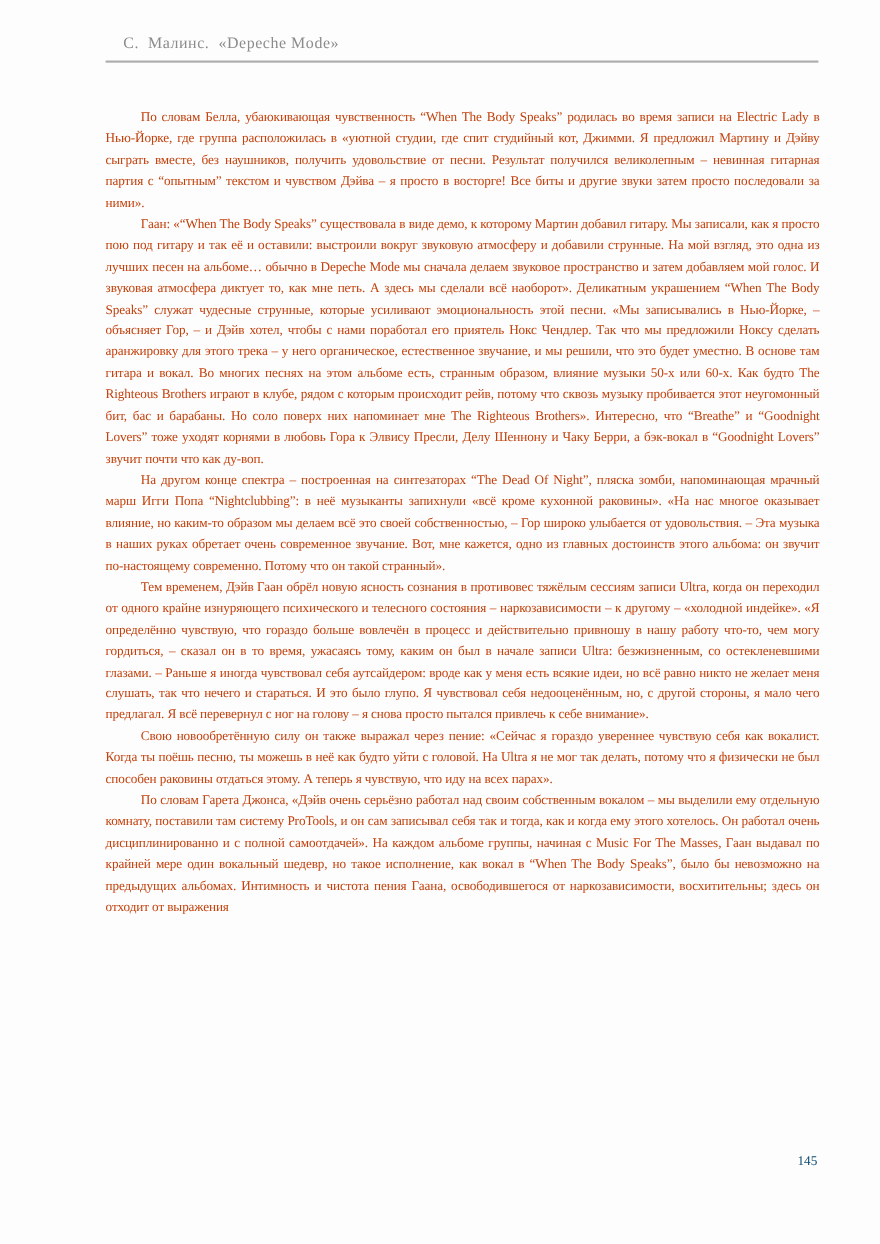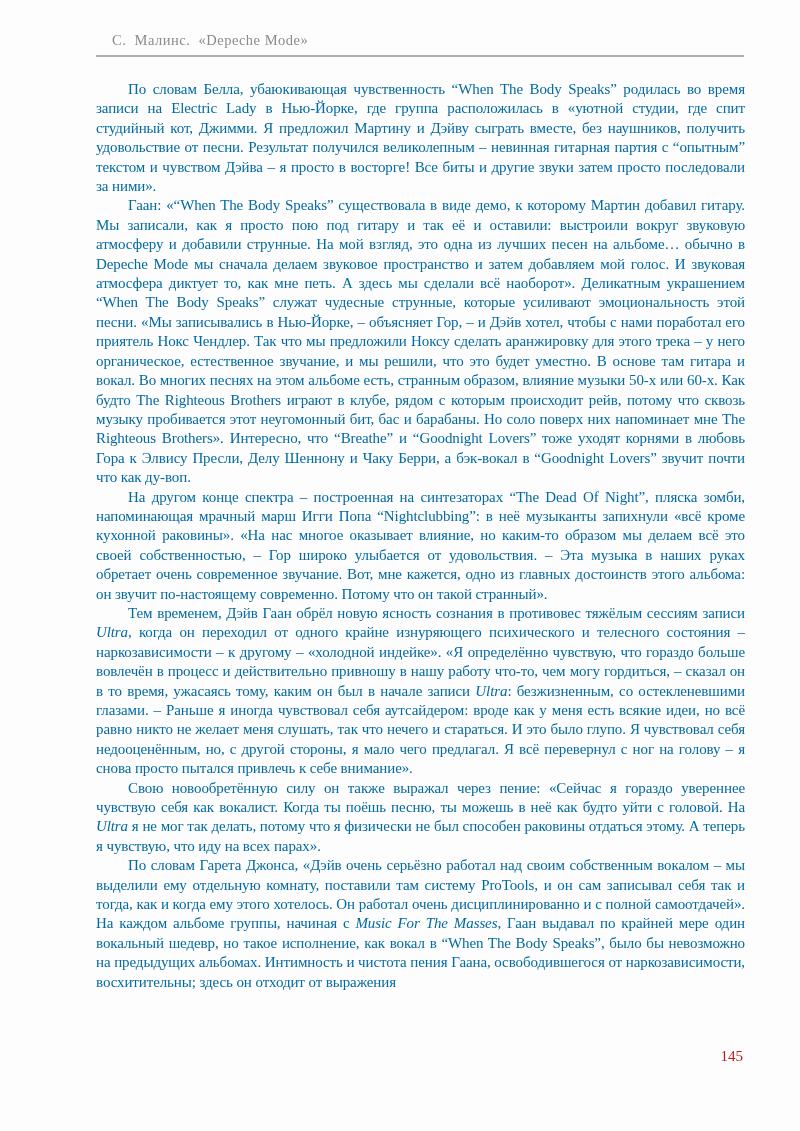--- a/index.html
+++ b/index.html
@@ -23,37 +23,37 @@
     white-space: pre;
   }
   .header-rule {
     position: absolute;
     left: 96px; top: 55px;
     width: 648px; height: 0;
     border-top: 2px solid #aeaeae;
   }
   .body-text {
     position: absolute;
-    left: 96px; top: 80px;
+    left: 96px; top: 97px;
     width: 649px;
-    font-size: 15px;
+    font-size: 12px;
     line-height: 19.4px;
-    color: #0369a1;
+    color: #c2410c;
     text-align: justify;
     letter-spacing: -0.1px;
     hyphens: auto;
     -webkit-hyphens: auto;
   }
   .para { margin: 0; text-indent: 32px; }
-  .italic { font-style: italic; }
+  .italic { }
   .page-number {
     position: absolute;
     top: 1048px; right: 57px;
-    font-size: 15px;
-    color: #b91c1c;
+    font-size: 12px;
+    color: #0c4a6e;
   }
 </style>
 </head>
 <body>
 
 <div class="page">
   <div class="running-header">С.  Малинс.  «Depeche Mode»</div>
   <div class="header-rule"></div>
   <div class="body-text">
       <p class="para"><span>По словам Белла, убаюкивающая чувственность “When The Body Speaks” родилась во время записи на Electric Lady в Нью-Йорке, где группа расположилась в «уютной студии, где спит студийный кот, Джимми. Я предложил Мартину и Дэйву сыграть вместе, без наушников, получить удовольствие от песни. Результат получился великолепным – невинная гитарная партия с “опытным” текстом и чувством Дэйва – я просто в восторге! Все биты и другие звуки затем просто последовали за ними».</span></p>

